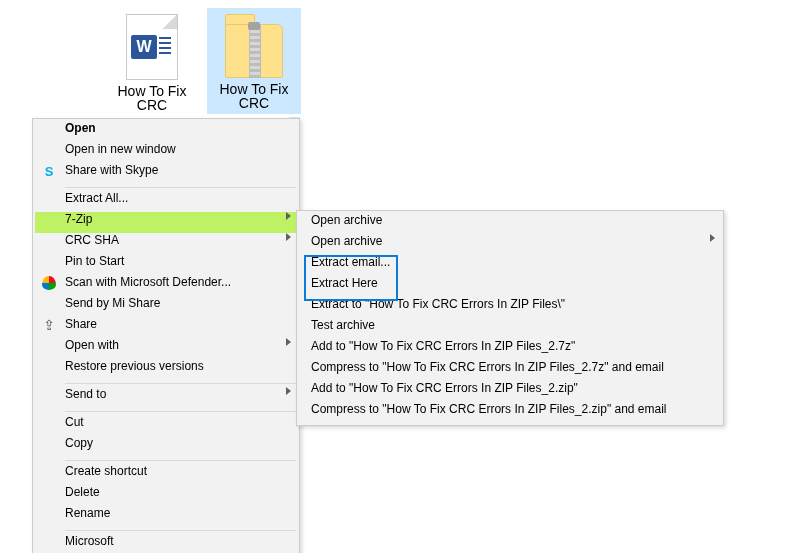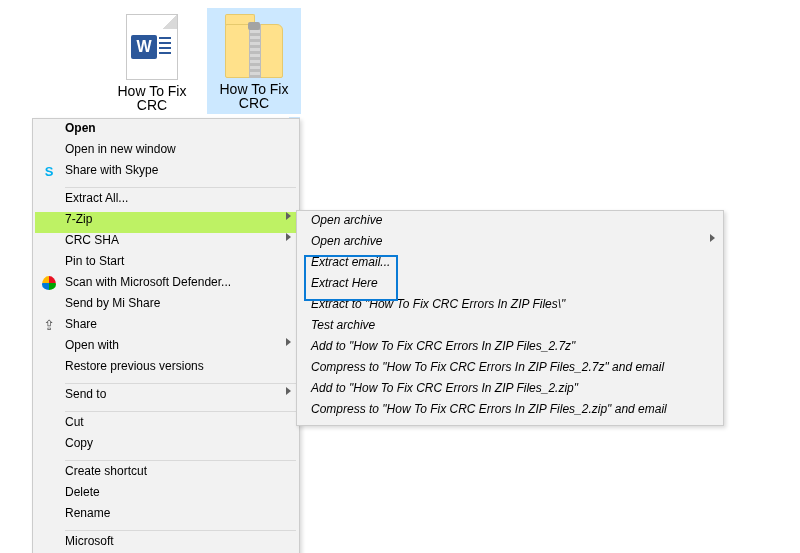--- a/index.html
+++ b/index.html
@@ -139,21 +139,21 @@
     display: flex;
     align-items: flex-start;
     height: 21px;
     padding-left: 30px;
     padding-right: 20px;
     position: relative;
     white-space: nowrap;
   }
   .cm-item.hovered { background: #bef264; }
   .cm-item.bold { font-weight: 700; }
-  .submenu .cm-item { padding-left: 12px; font-style: italic; }
+  .submenu .cm-item { padding-left: 12px; }
 
   .cm-sep {
     height: 1px;
     background: #d9d9d9;
     margin: 3px 1px 3px 30px;
   }
 
   .arrow {
     position: absolute;
     right: 6px;

